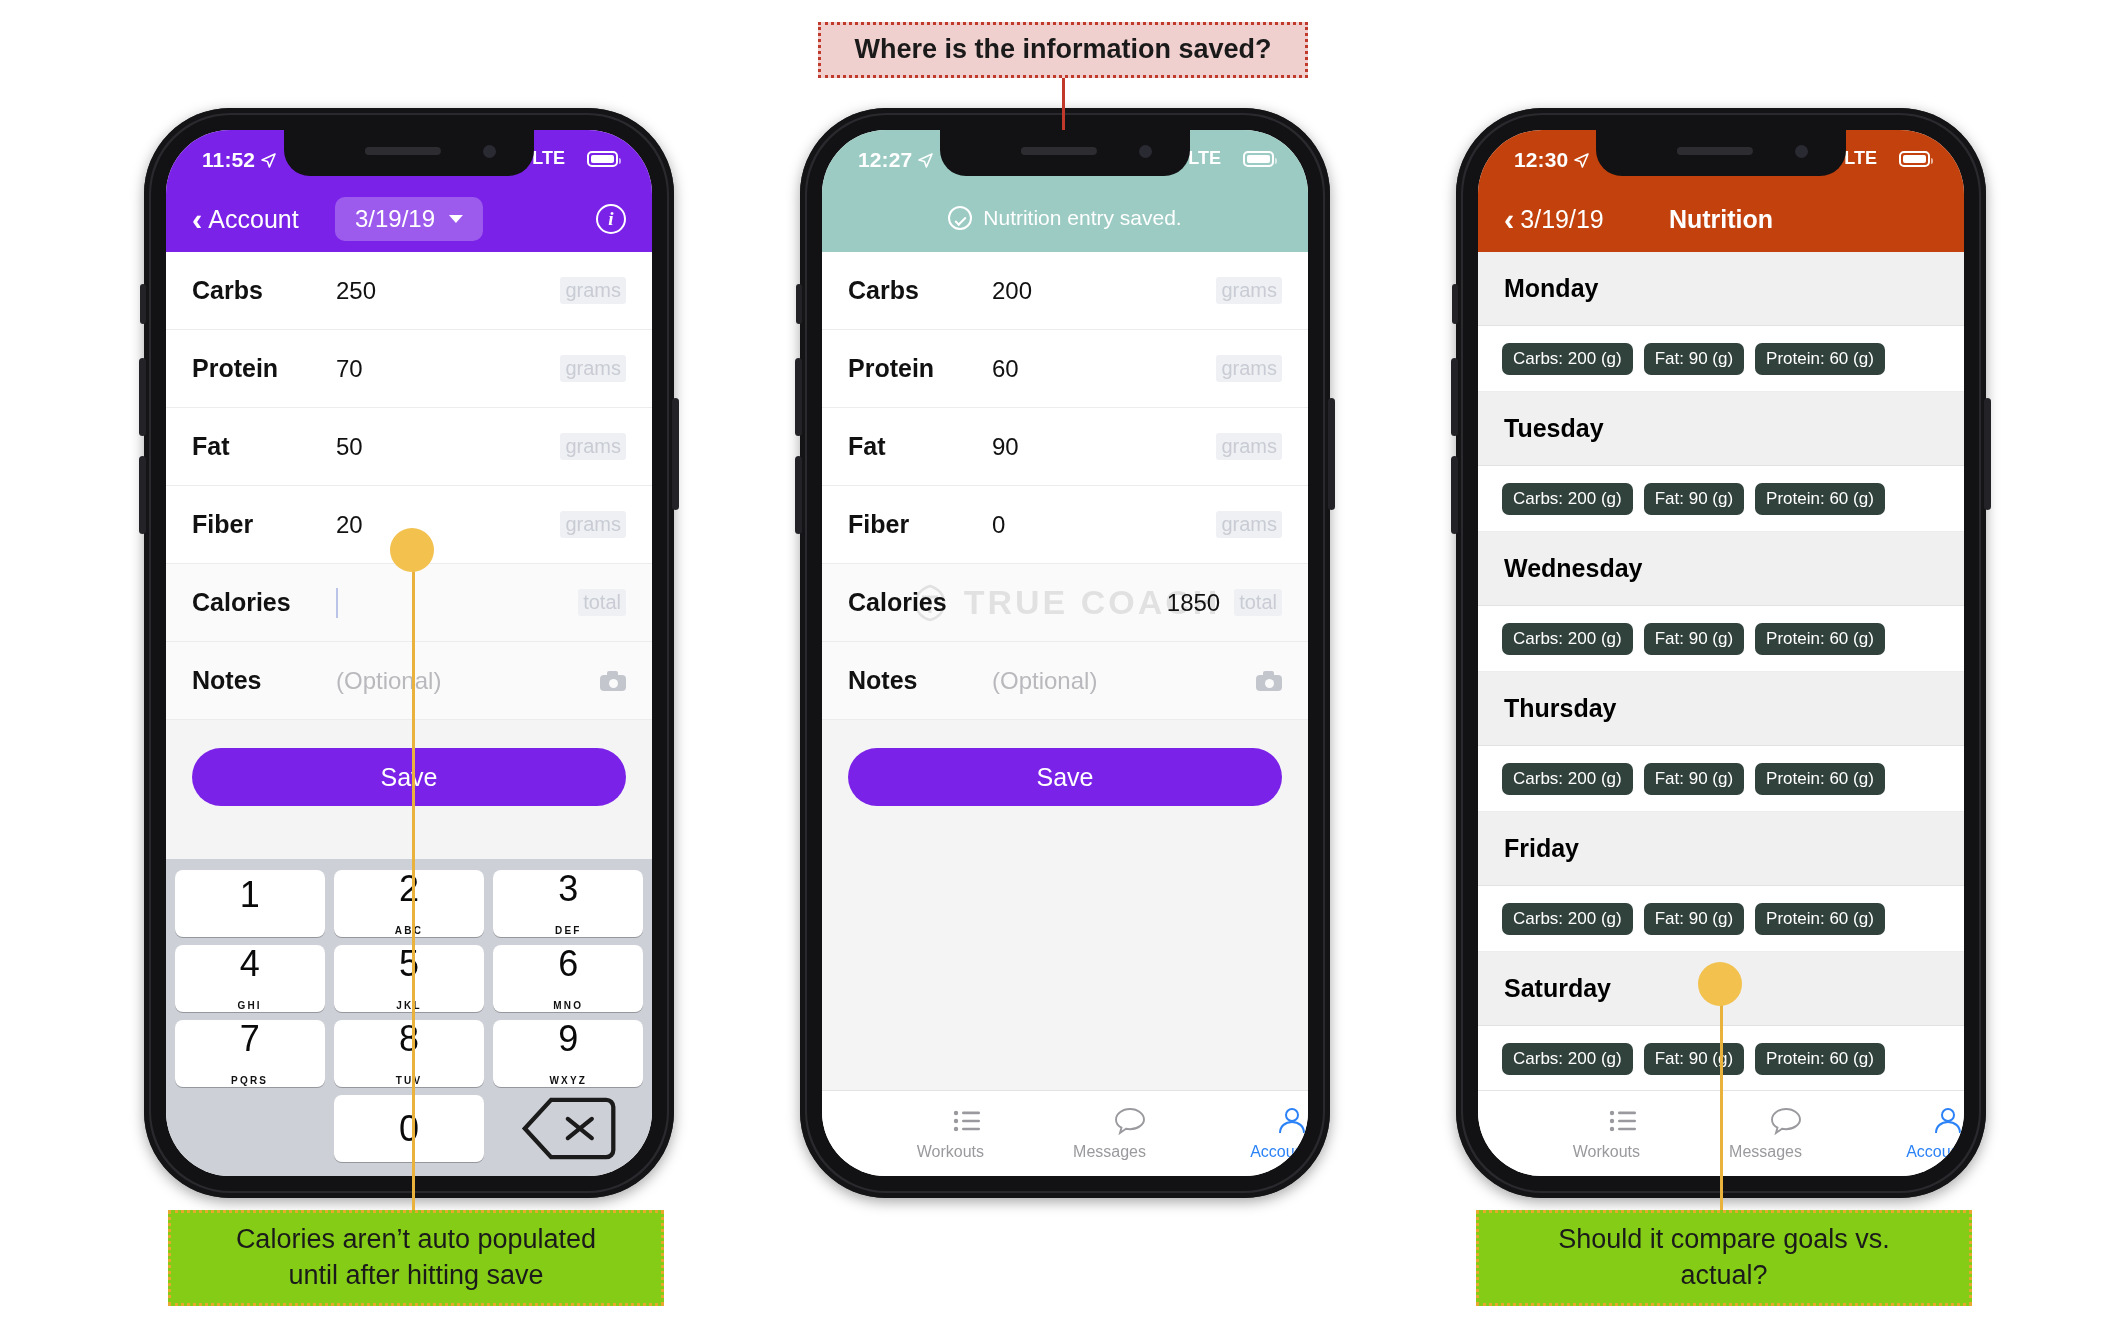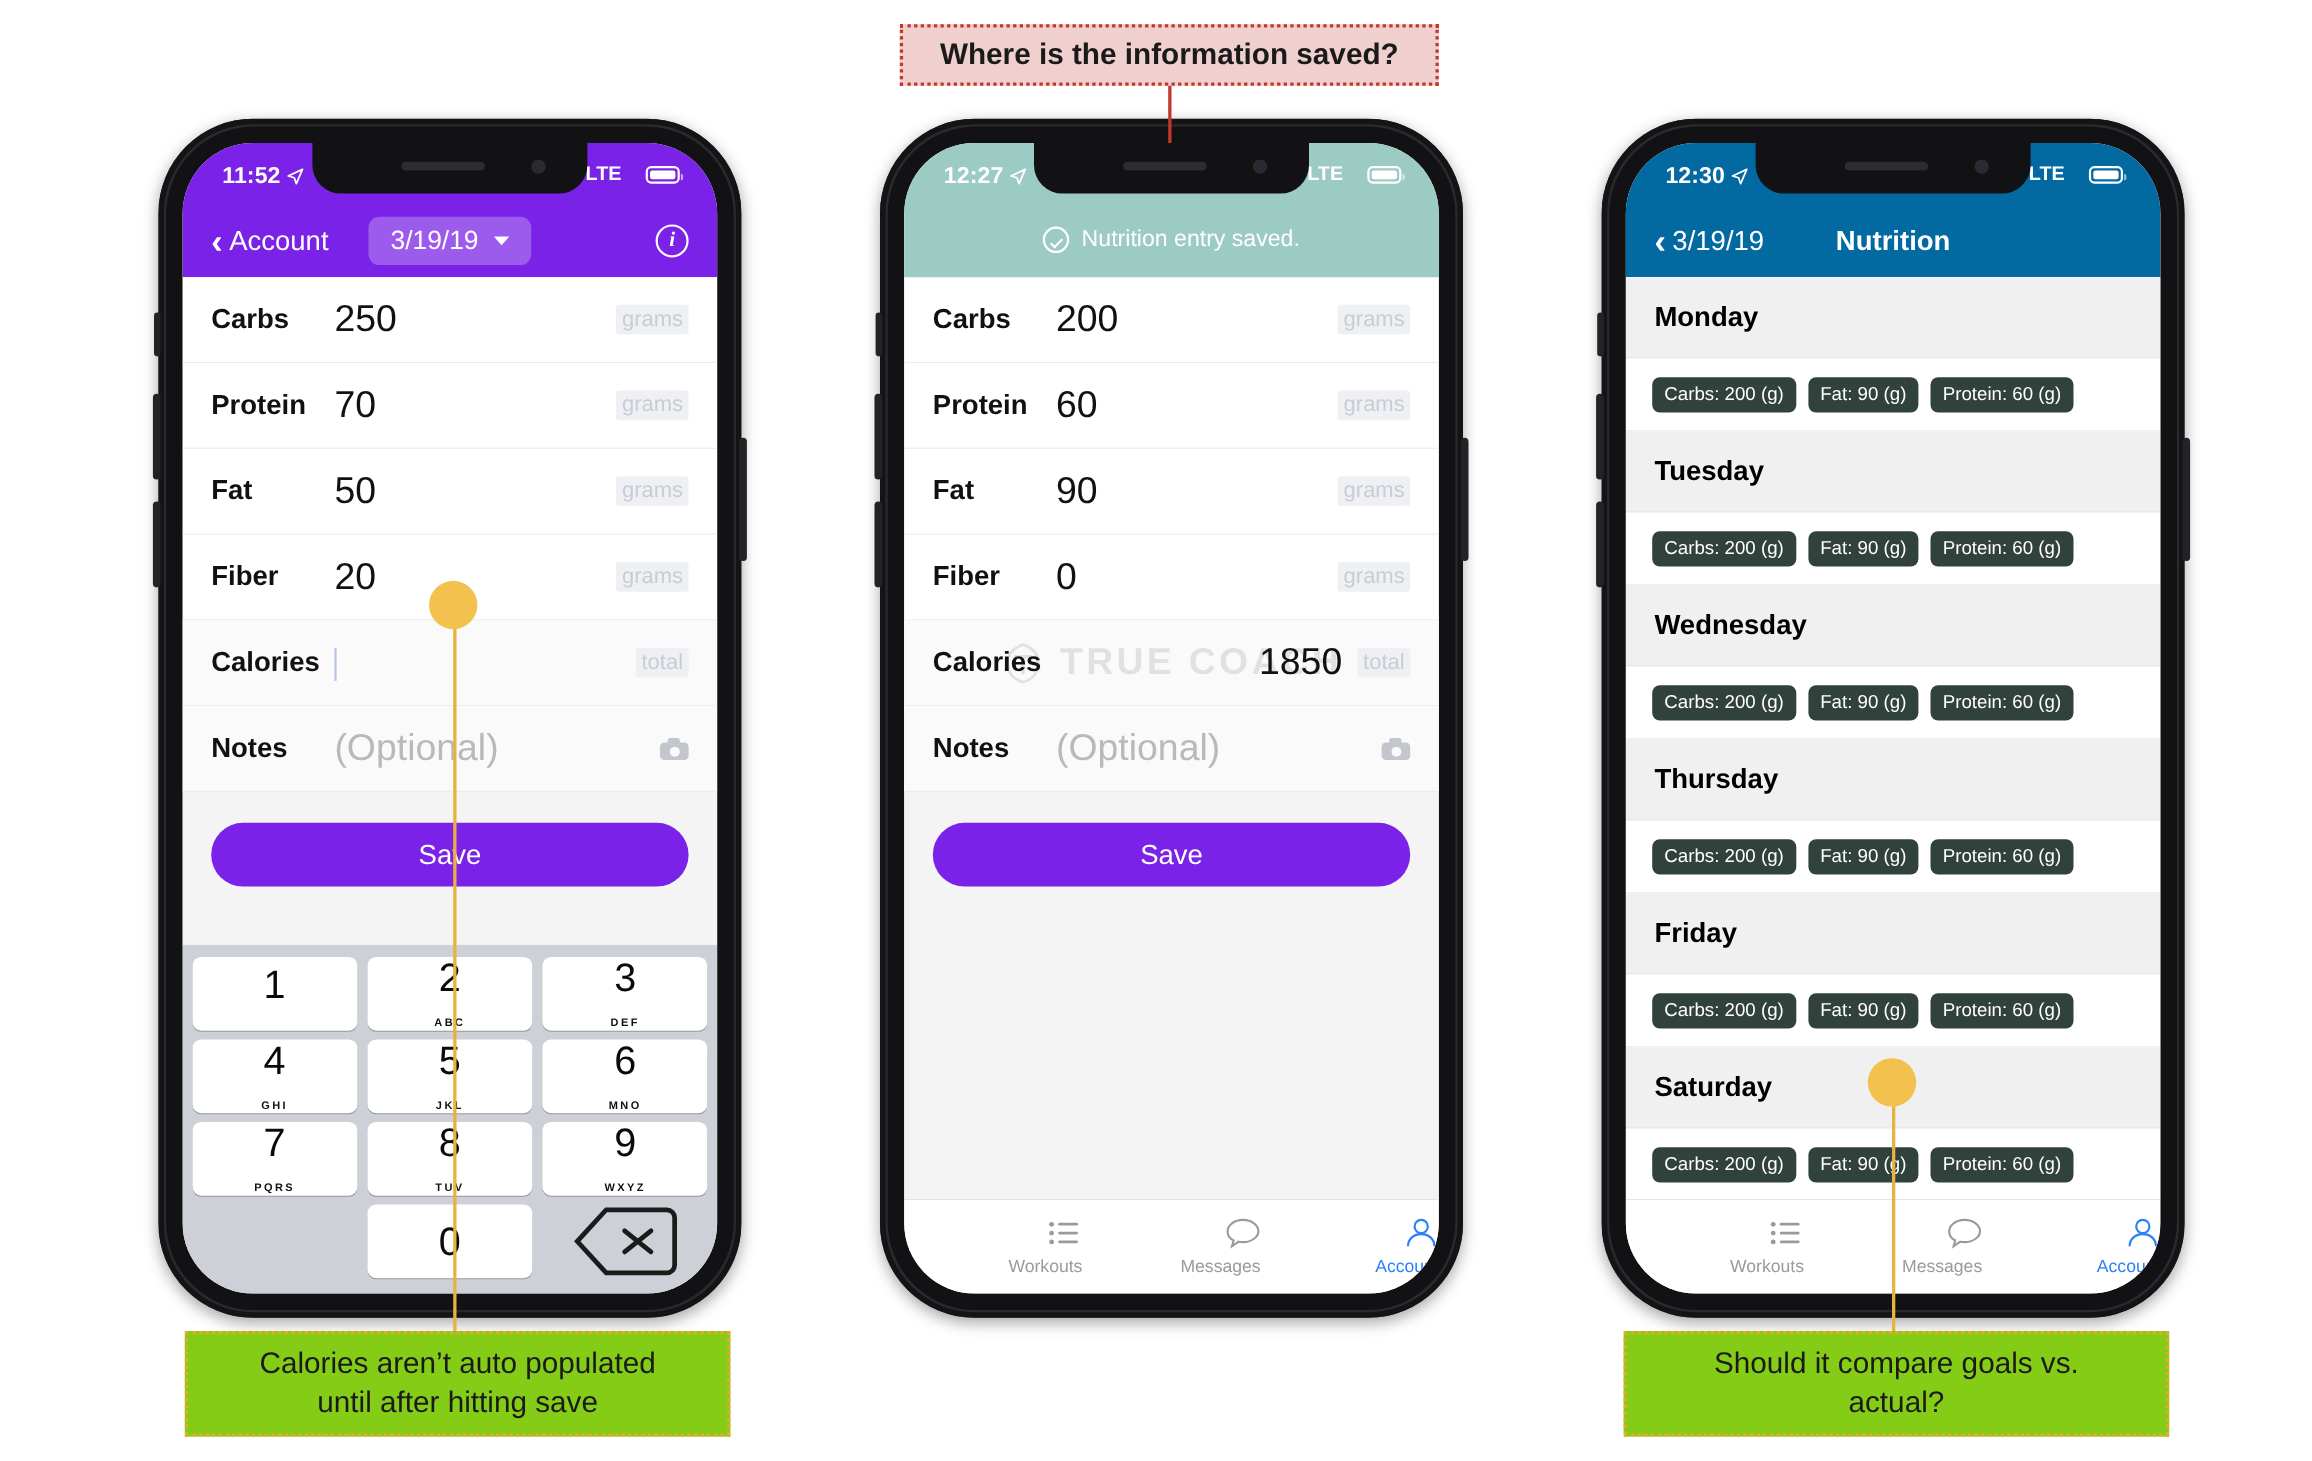--- a/index.html
+++ b/index.html
@@ -92,21 +92,21 @@
   }
   .nav-title { position:absolute; left:50%; transform:translateX(-50%); font-size:25px; font-weight:bold; }
 
   
   .rows { background: #fff; }
   .row {
     display: flex; align-items: center; height: 78px;
     border-bottom: 1px solid #ececec; padding: 0 26px; position: relative;
   }
   .row .label { width: 112px; font-size: 25px; font-weight: bold; color: #111; }
-  .row .value { flex: 1; font-size: 34px; color: #111; }
+  .row .value { flex: 1; font-size: 24px; color: #111; margin-left: 32px; }
   .row .value.ph { color: #b9b9bd; }
   .row .unit {
     font-size: 20px; color: #c9ccd4; background: #eef0f3;
     padding: 2px 5px; border-radius: 3px;
   }
   .row.calories { background: #fafafa; }
   .row.notes    { background: #fafafa; }
   .caret-bar { display:inline-block; width:2px; height:30px; background:#b9c4e8; vertical-align:middle; }
   .cam-icon { width: 26px; height: 20px; position: relative; }
   .cam-icon .b { position:absolute; inset:4px 0 0 0; background:#c3c6cc; border-radius:4px; }
@@ -451,21 +451,21 @@
   </div>
 
   <div class="phone" style="left:1456px; top:108px;">
     <div class="body"></div>
     <div class="btn-l1"></div>
     <div class="btn-l2"></div>
     <div class="btn-l3"></div>
     <div class="btn-r"></div>
 
     <div class="screen" style="display:flex; flex-direction:column;">
-      <div style="background:#0369a1;">
+      <div style="background:#c2410c;">
         <div class="notch">
           <div class="speaker"></div>
           <div class="cam"></div>
         </div>
         <div class="statusbar">
           <div class="sb-left">
             <span>12:30</span>
             <svg width="17" height="17" viewBox="0 0 17 17">
                 <path d="M15 2 L2 8 L7.5 9.6 L9.4 15 Z" fill="none" stroke="#fff" stroke-width="1.6" stroke-linejoin="round"></path>
               </svg>

